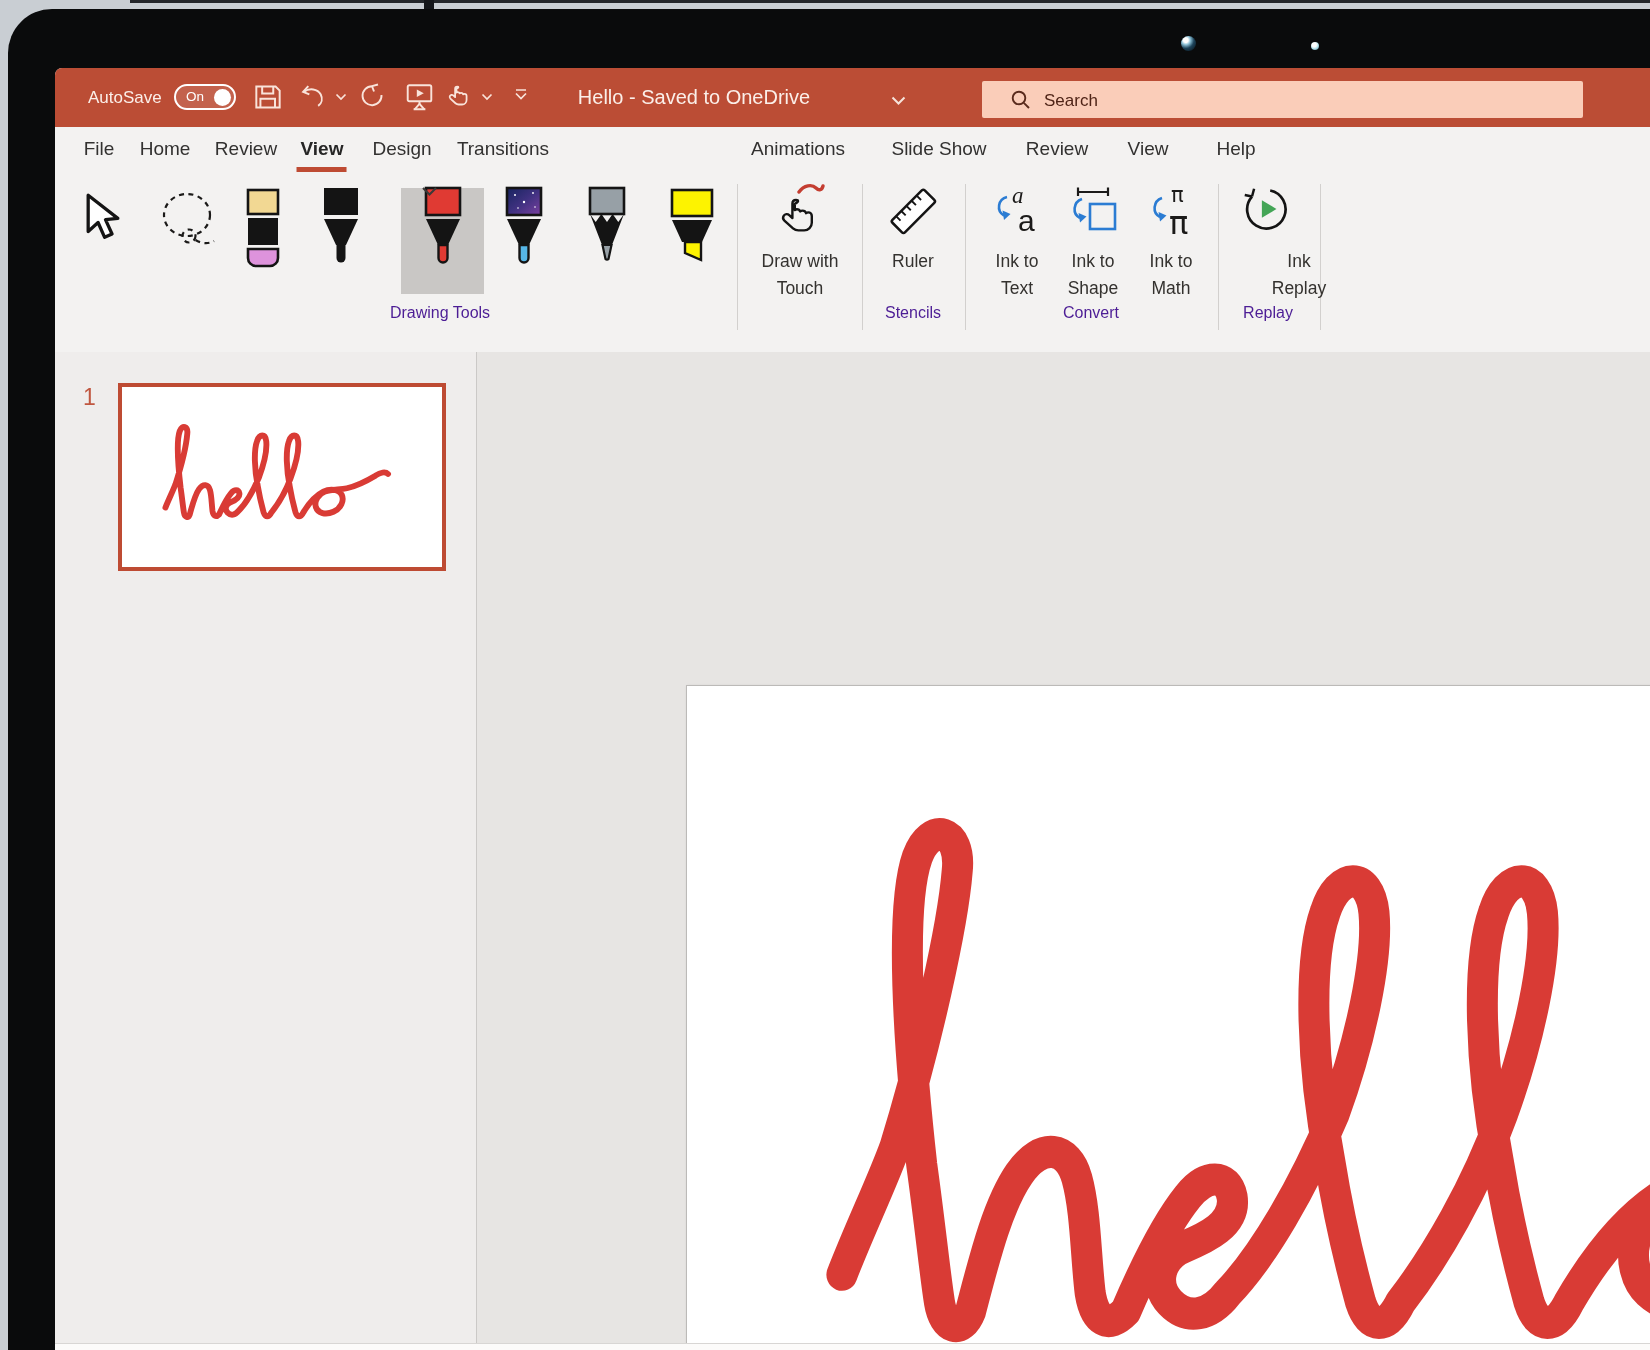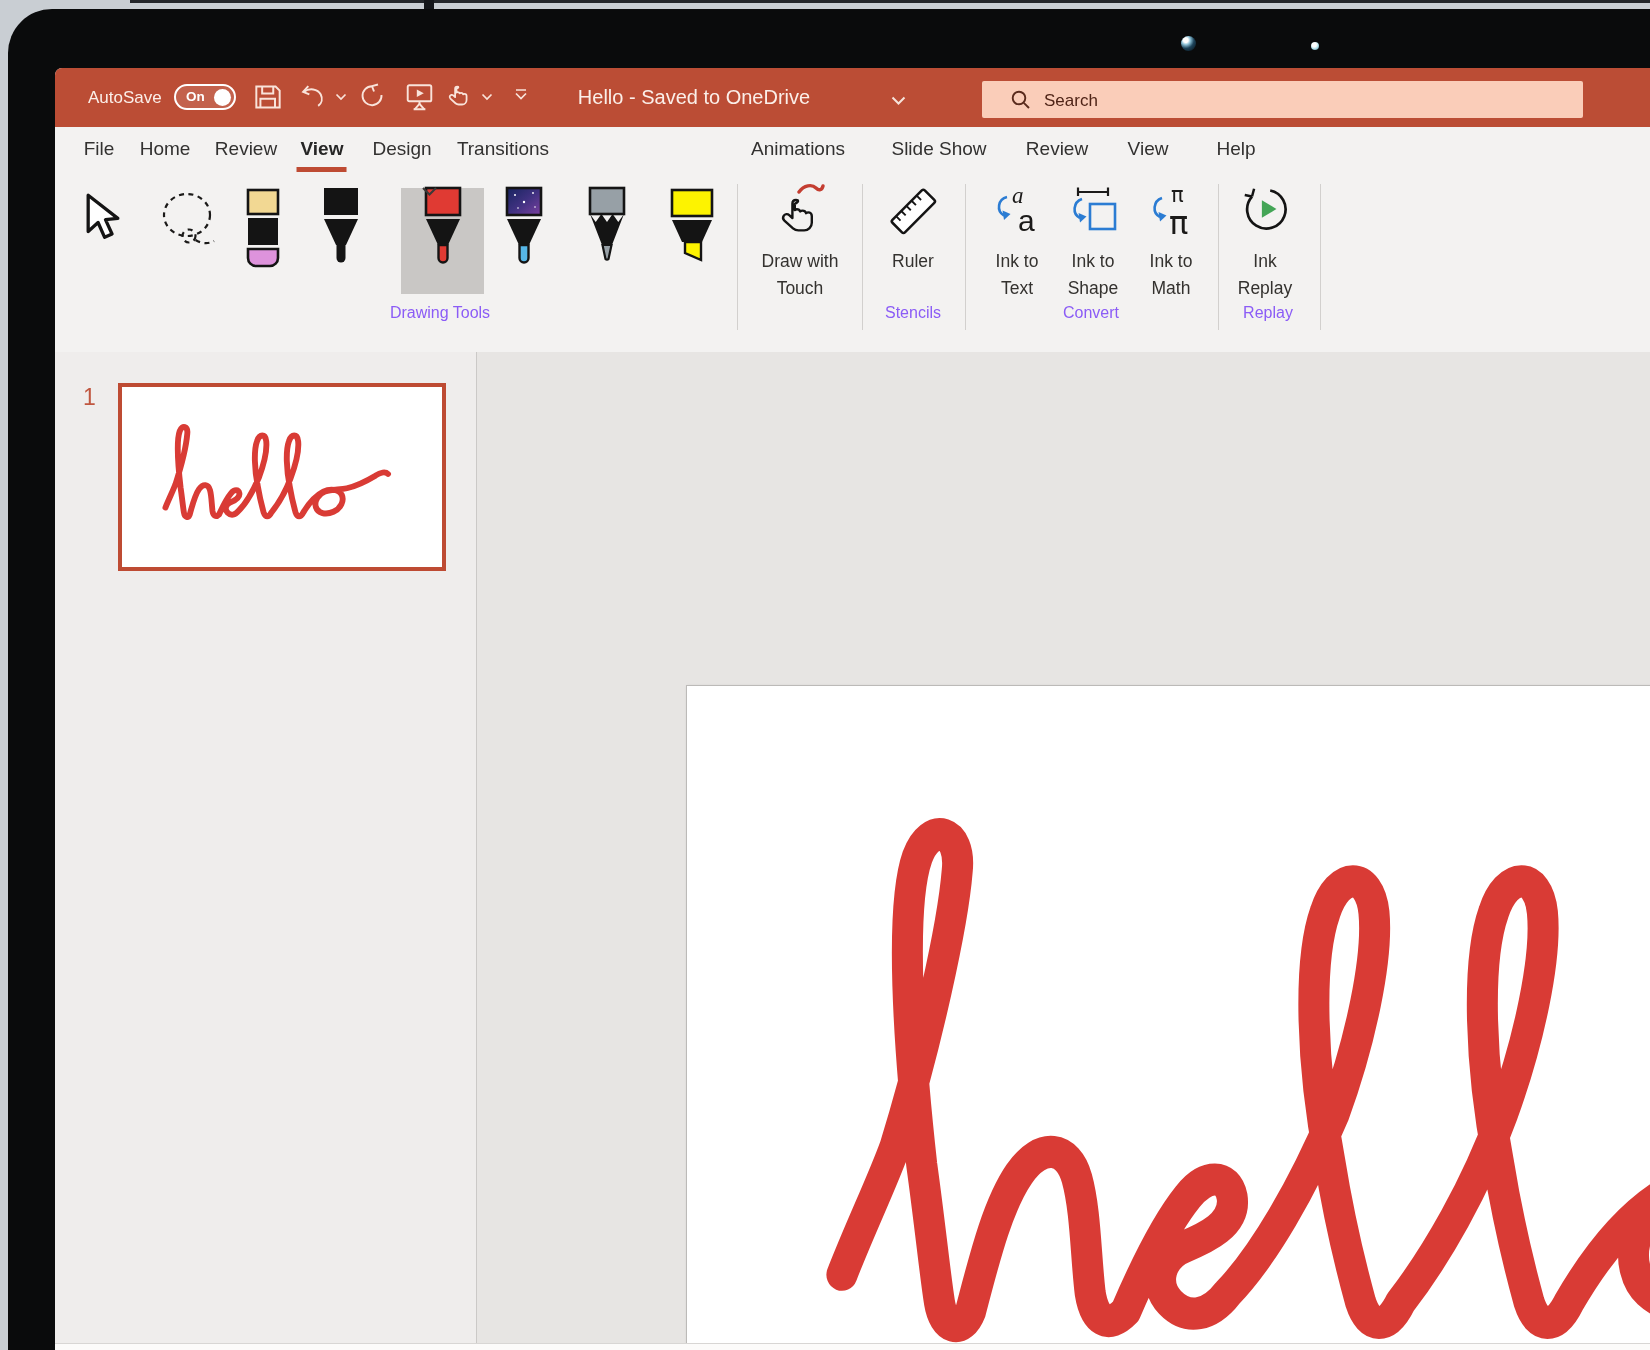--- a/index.html
+++ b/index.html
@@ -18,42 +18,42 @@
   .camera-small{left:1311px;top:42px;width:8px;height:8px;border-radius:50%;
     background:radial-gradient(circle at 40% 35%, #ffffff 0 30%, #a8dde8 60%, #30405a 100%);}
   
   .screen{left:55px;top:68px;width:1595px;height:1282px;background:#F3F2F1;
     border-top-left-radius:7px;overflow:hidden;}
   
   .titlebar{left:0;top:0;width:1595px;height:59px;background:#BB4D35;color:#FBEFE9;}
   .autosave-label{left:33px;top:0;height:53px;line-height:59px;font-size:17px;}
   .toggle{left:119px;top:16px;width:62px;height:26px;border:2px solid #fff;border-radius:15px;
     background:rgba(255,255,255,.12);box-sizing:border-box;}
-  .toggle .on-text{position:absolute;left:10px;top:3px;font-size:13.5px;font-weight:bold;color:#fff;}
+  .toggle .on-text{position:absolute;left:10px;top:3px;font-size:13.5px;font-weight:normal;color:#fff;}
   .toggle .knob{position:absolute;right:3px;top:2.5px;width:17px;height:17px;border-radius:50%;background:#fff;}
   .qat-icon{top:14px;}
   .qat-icon svg{display:block;}
   .doc-title{left:489px;top:0;width:300px;height:65px;line-height:59px;text-align:center;
     font-size:20px;color:#FBEFE9;white-space:nowrap;}
   .title-chev{left:836px;top:24px;}
   .searchbox{left:927px;top:13px;width:601px;height:37px;background:#FACDB9;border-radius:2px;}
   .searchbox svg{position:absolute;left:28px;top:8px;}
   .search-input{position:absolute;left:60px;top:0;width:500px;height:37px;border:none;outline:none;
     background:transparent;font-size:17px;font-family:"Liberation Sans",sans-serif;color:#a21caf;}
   .search-input::placeholder{color:#4F2417;opacity:1;}
   
   .tabsrow{left:0;top:59px;width:1595px;height:45px;background:#F3F2F1;}
   .tab{position:absolute;top:0;height:45px;line-height:44px;transform:translateX(-50%);
     font-size:19px;color:#323130;white-space:nowrap;cursor:default;}
   .tab.active{font-weight:bold;color:#262626;}
   .tab .tab-underline{position:absolute;left:50%;transform:translateX(-50%);bottom:0;width:50px;height:5px;background:#BE4B33;}
   
   .ribbon{left:0;top:104px;width:1595px;height:180px;background:#F3F2F1;border-bottom:1px solid #D5D3D1;box-sizing:content-box;}
   .rdiv{position:absolute;top:12px;width:1px;height:146px;background:#D2D0CE;}
-  .group-label{position:absolute;top:132px;transform:translateX(-50%);font-size:16px;color:#8b5cf6;white-space:nowrap;}
+  .group-label{position:absolute;top:132px;transform:translateX(-50%);font-size:16px;color:#4c1d95;white-space:nowrap;}
   .tool{position:absolute;transform:translateX(-50%);}
   .tool svg{display:block;margin:0 auto;}
   .pen-sel-box{position:absolute;left:346px;top:16px;width:83px;height:106px;background:#C9C7C5;}
   .pen-sel-box svg{position:absolute;left:20px;top:-2px;}
   .pen-sel-box .chev{position:absolute;right:9px;bottom:7px;}
   .btn-label{position:absolute;transform:translateX(-50%);top:76px;width:130px;text-align:center;
     font-size:17.5px;line-height:27px;color:#34322F;white-space:nowrap;}
   
   .canvas-bg{left:0;top:284px;width:1595px;height:991px;background:#E7E5E3;}
   .slides-panel{left:0;top:284px;width:422px;height:991px;background:#EFEDEC;border-right:1px solid #CBC9C7;box-sizing:border-box;}
@@ -335,21 +335,21 @@
       <div>Math</div>
     </div>
 
     <div class="tool" style="left:1210px;top:10px">
       <svg width="54" height="54" viewBox="0 0 52 52" fill="none">
         <path d="M13.5 14 A18.5 18.5 0 1 0 31 8.2" stroke="#141414" stroke-width="2.6"></path>
         <path d="M13.5 14 L6.5 12.5 M13.5 14 L15.5 6.5" stroke="#141414" stroke-width="2.4"></path>
         <polygon points="23,17.5 23,34.5 37,26" fill="#43A556"></polygon>
       </svg>
     </div>
-    <div class="btn-label" style="left:1210px">
+    <div class="btn-label" style="left:1244px">
       <div>Ink</div>
       <div>Replay</div>
     </div>
 
     <div class="group-label" style="left:385px">Drawing Tools</div>
     <div class="group-label" style="left:858px">Stencils</div>
     <div class="group-label" style="left:1036px">Convert</div>
     <div class="group-label" style="left:1213px">Replay</div>
   </div>
 

